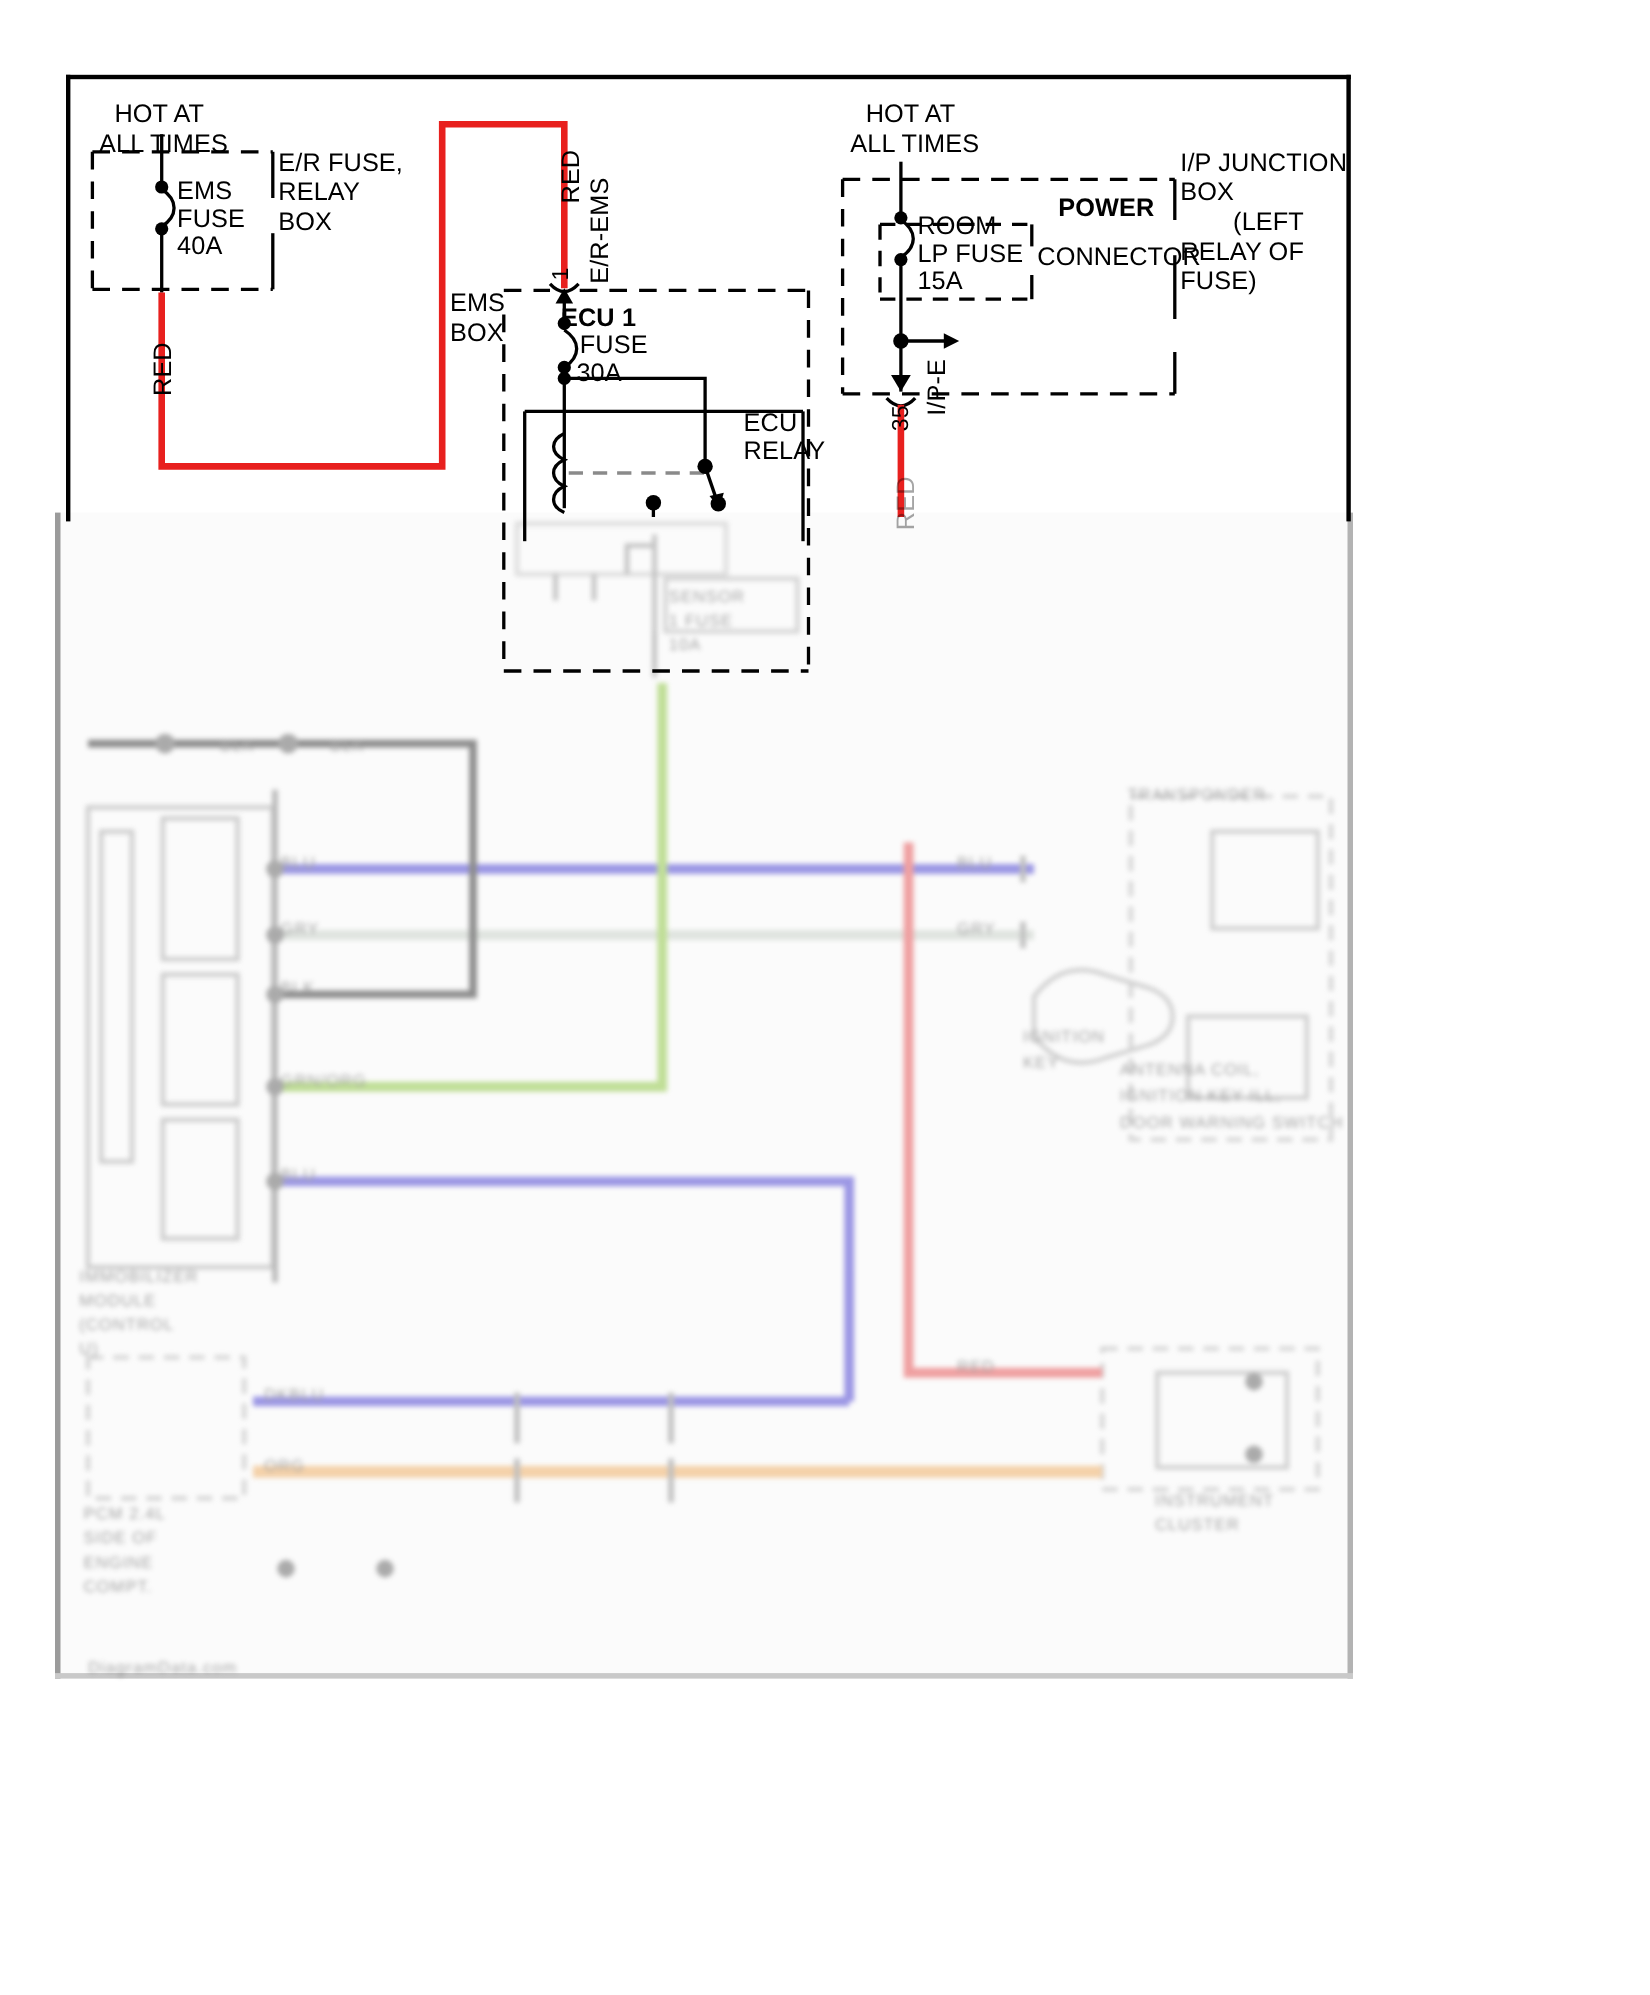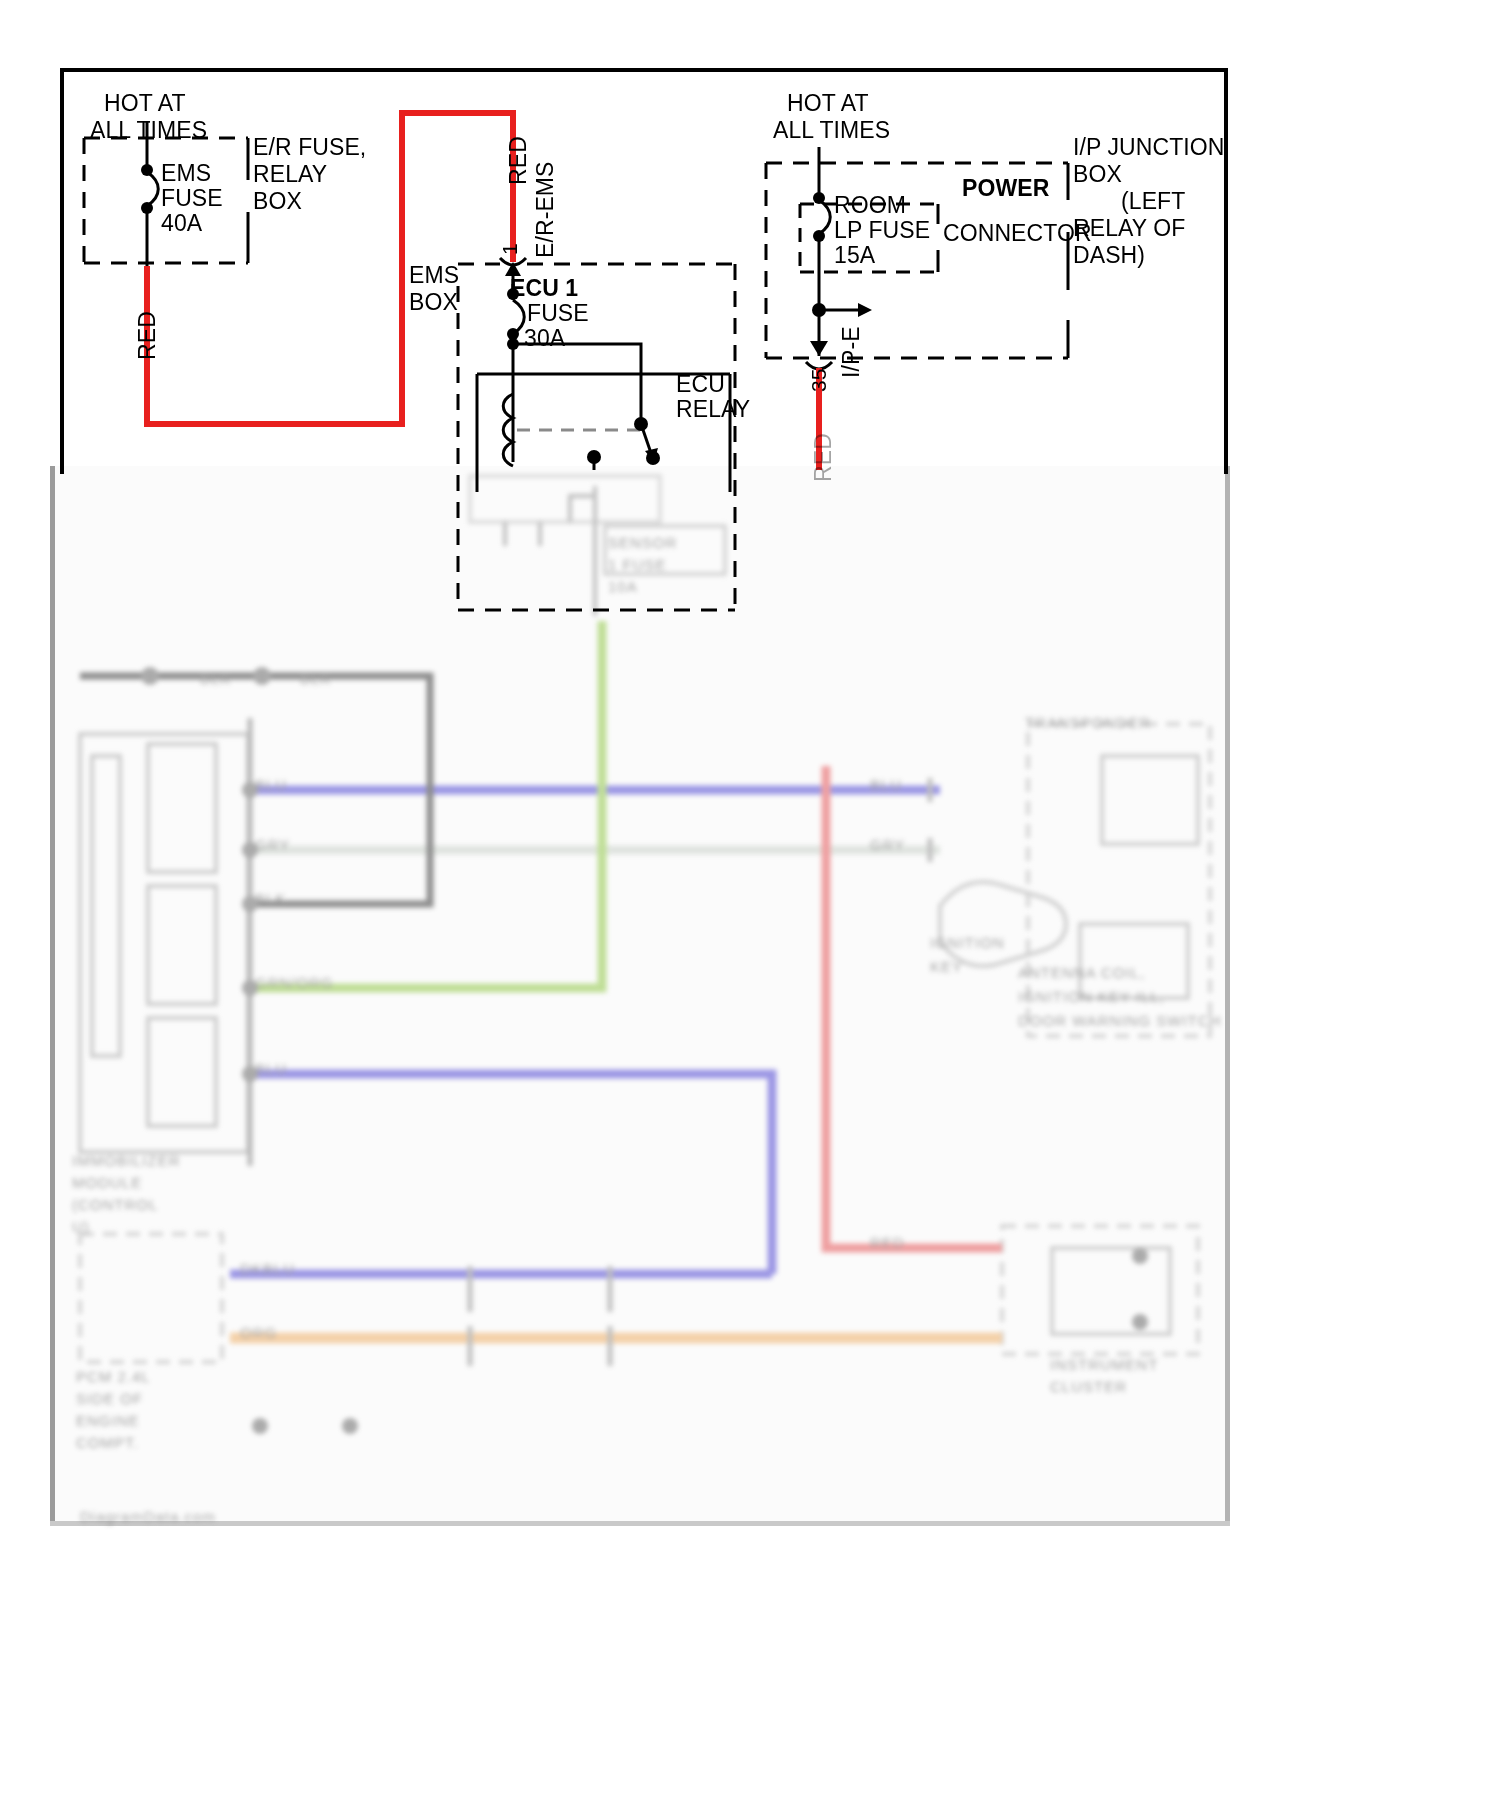--- a/index.html
+++ b/index.html
@@ -309,20 +309,20 @@
   <div class="lbl" style="left:943px;top:200px;margin-top:20px;">CONNECTOR</div>
 
   <div class="lbl" style="left:834px;top:192px;">ROOM</div>
   <div class="lbl" style="left:834px;top:217px;">LP FUSE</div>
   <div class="lbl" style="left:834px;top:242px;">15A</div>
 
   <div class="lbl" style="left:1073px;top:134px;">I/P JUNCTION</div>
   <div class="lbl" style="left:1073px;top:161px;">BOX</div>
   <div class="lbl" style="left:1121px;top:188px;">(LEFT</div>
   <div class="lbl" style="left:1073px;top:215px;">RELAY OF</div>
-  <div class="lbl" style="left:1073px;top:242px;">DASH)</div>
+  <div class="lbl" style="left:1073px;top:242px;">FUSE)</div>
 
   <div class="lbl rot90" style="left:805px;top:392px;font-size:21px;">35</div>
   <div class="lbl rot90" style="left:838px;top:378px;">I/P-E</div>
 
   <div class="lbl rot90" style="left:810px;top:482px;opacity:.35;">RED</div>
 
 </div>
 
 </body></html>

